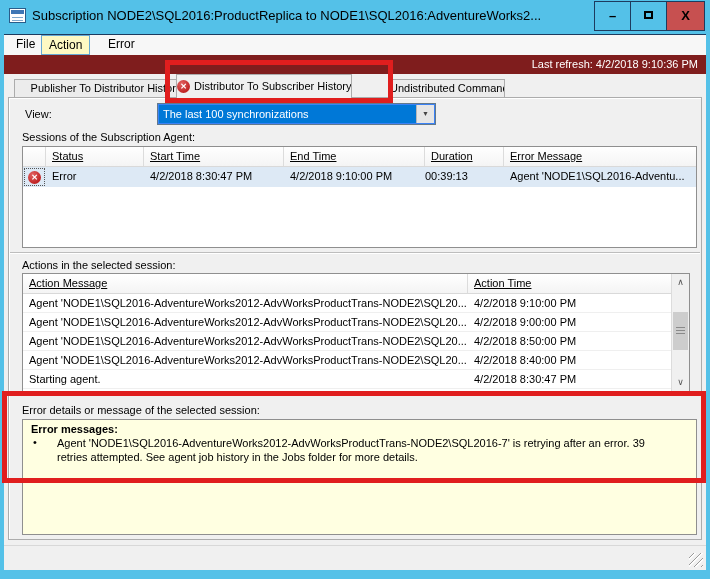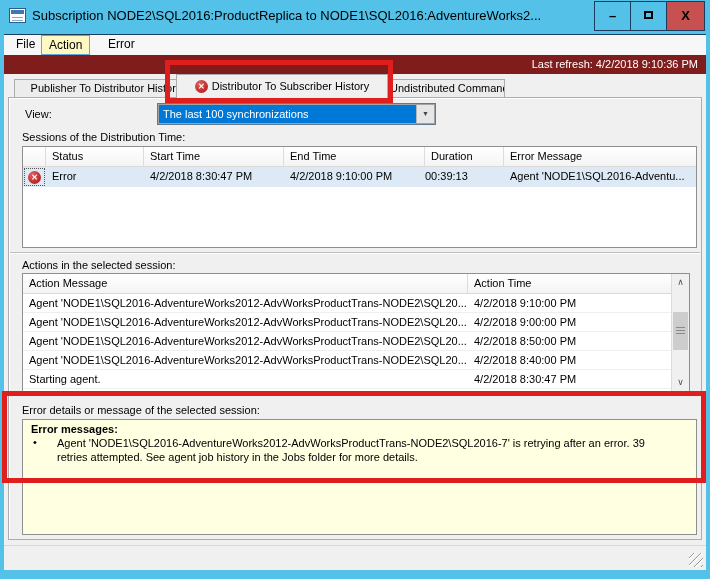--- a/index.html
+++ b/index.html
@@ -30,39 +30,39 @@
   .menu-action { left:37px; background:#fef9c3; border:1px solid #66a8d4; }
   .menu-help { left:97px; }
 
   .refreshbar { position:absolute; left:4px; top:55px; width:702px; height:19px; background:#7f1d1d; color:#fff; text-align:right; line-height:18px; padding-right:8px; font-size:11px; }
 
   
   .tab { position:absolute; background:#ececec; border:1px solid #acacac; border-bottom:none; text-align:center; overflow:hidden; white-space:nowrap; font-size:11px; }
   .tab-inactive { top:79px; height:18px; line-height:17px; }
   .tab1 { left:14px; width:184px; }
   .tab3 { left:389px; width:116px; }
-  .tab-active { top:74px; height:24px; left:176px; width:212px; background:#f0f0f0; z-index:5; line-height:22px; }
+  .tab-active { top:74px; height:24px; left:176px; width:176px; background:#f0f0f0; z-index:5; line-height:22px; }
   .tab-err-ico { display:inline-block; width:13px; height:13px; border-radius:50%;
       background:radial-gradient(circle at 35% 30%, #e26262, #c02424 70%); color:#fff; font-size:8px; line-height:13px;
       text-align:center; vertical-align:middle; margin:-2px 4px 0 0; font-weight:bold; }
 
   .tabpanel { position:absolute; left:8px; top:97px; width:694px; height:443px; background:#f0f0f0;
       border:1px solid #acacac; box-shadow:inset 1px 1px 0 #ffffff; z-index:1; }
 
   
   .view-label { position:absolute; left:25px; top:108px; z-index:2; }
-  .combo { position:absolute; left:157px; top:103px; width:279px; height:22px; background:#a3a3a3; border:1px solid #62798c; z-index:2; }
+  .combo { position:absolute; left:157px; top:103px; width:279px; height:22px; background:#3b82f6; border:1px solid #62798c; z-index:2; }
   .combo-sel { position:absolute; left:1px; top:1px; right:19px; bottom:1px; background:#0078d7; color:#fff; line-height:18px; padding-left:4px; white-space:nowrap; overflow:hidden; }
   .combo-btn { position:absolute; right:1px; top:1px; width:18px; bottom:1px; background:#e6e6e6; border-left:1px solid #b8b8b8; text-align:center; font-size:7px; line-height:18px; color:#444; }
 
   
   .lbl { position:absolute; z-index:2; }
   .tbl { position:absolute; background:#fff; border:1px solid #8f8f8f; z-index:2; }
   .thead { display:flex; height:20px; background:linear-gradient(#ffffff,#f4f4f4); border-bottom:1px solid #d9d9d9; }
-  .th { border-right:1px solid #dcdcdc; line-height:19px; padding-left:6px; white-space:nowrap; overflow:hidden; }
+  .th { border-right:1px solid #dcdcdc; line-height:19px; padding-left:6px; white-space:nowrap; overflow:hidden;text-decoration:underline; }
   .trow { display:flex; height:20px; line-height:19px; }
   .td { padding-left:6px; white-space:nowrap; overflow:hidden; }
 
   
   .sess-tbl { left:22px; top:146px; width:675px; height:102px; }
   .sess-row { background:#dde9f5; }
   .col-ic { width:23px; padding:0; text-align:center; }
   .col-st { width:98px; }
   .col-start { width:140px; }
   .col-end { width:141px; }
@@ -140,21 +140,21 @@
     <span class="tab-err-ico">✕</span><span>Distributor To Subscriber History</span>
   </div>
   <div class="tab tab-inactive tab3">Undistributed Commands</div>
 
   <div class="view-label">View:</div>
   <div class="combo">
     <div class="combo-sel">The last 100 synchronizations</div>
     <div class="combo-btn">▼</div>
   </div>
 
-  <div class="lbl" style="left:22px; top:131px;">Sessions of the Distribution Time:</div>
+  <div class="lbl" style="left:22px; top:131px;">Sessions of the Subscription Agent:</div>
   <div class="tbl sess-tbl">
     <div class="thead">
       <div class="th col-ic"></div>
       <div class="th col-st">Status</div>
       <div class="th col-start">Start Time</div>
       <div class="th col-end">End Time</div>
       <div class="th col-dur">Duration</div>
       <div class="th col-em" style="border-right:none;">Error Message</div>
     </div>
     <div class="trow sess-row">

